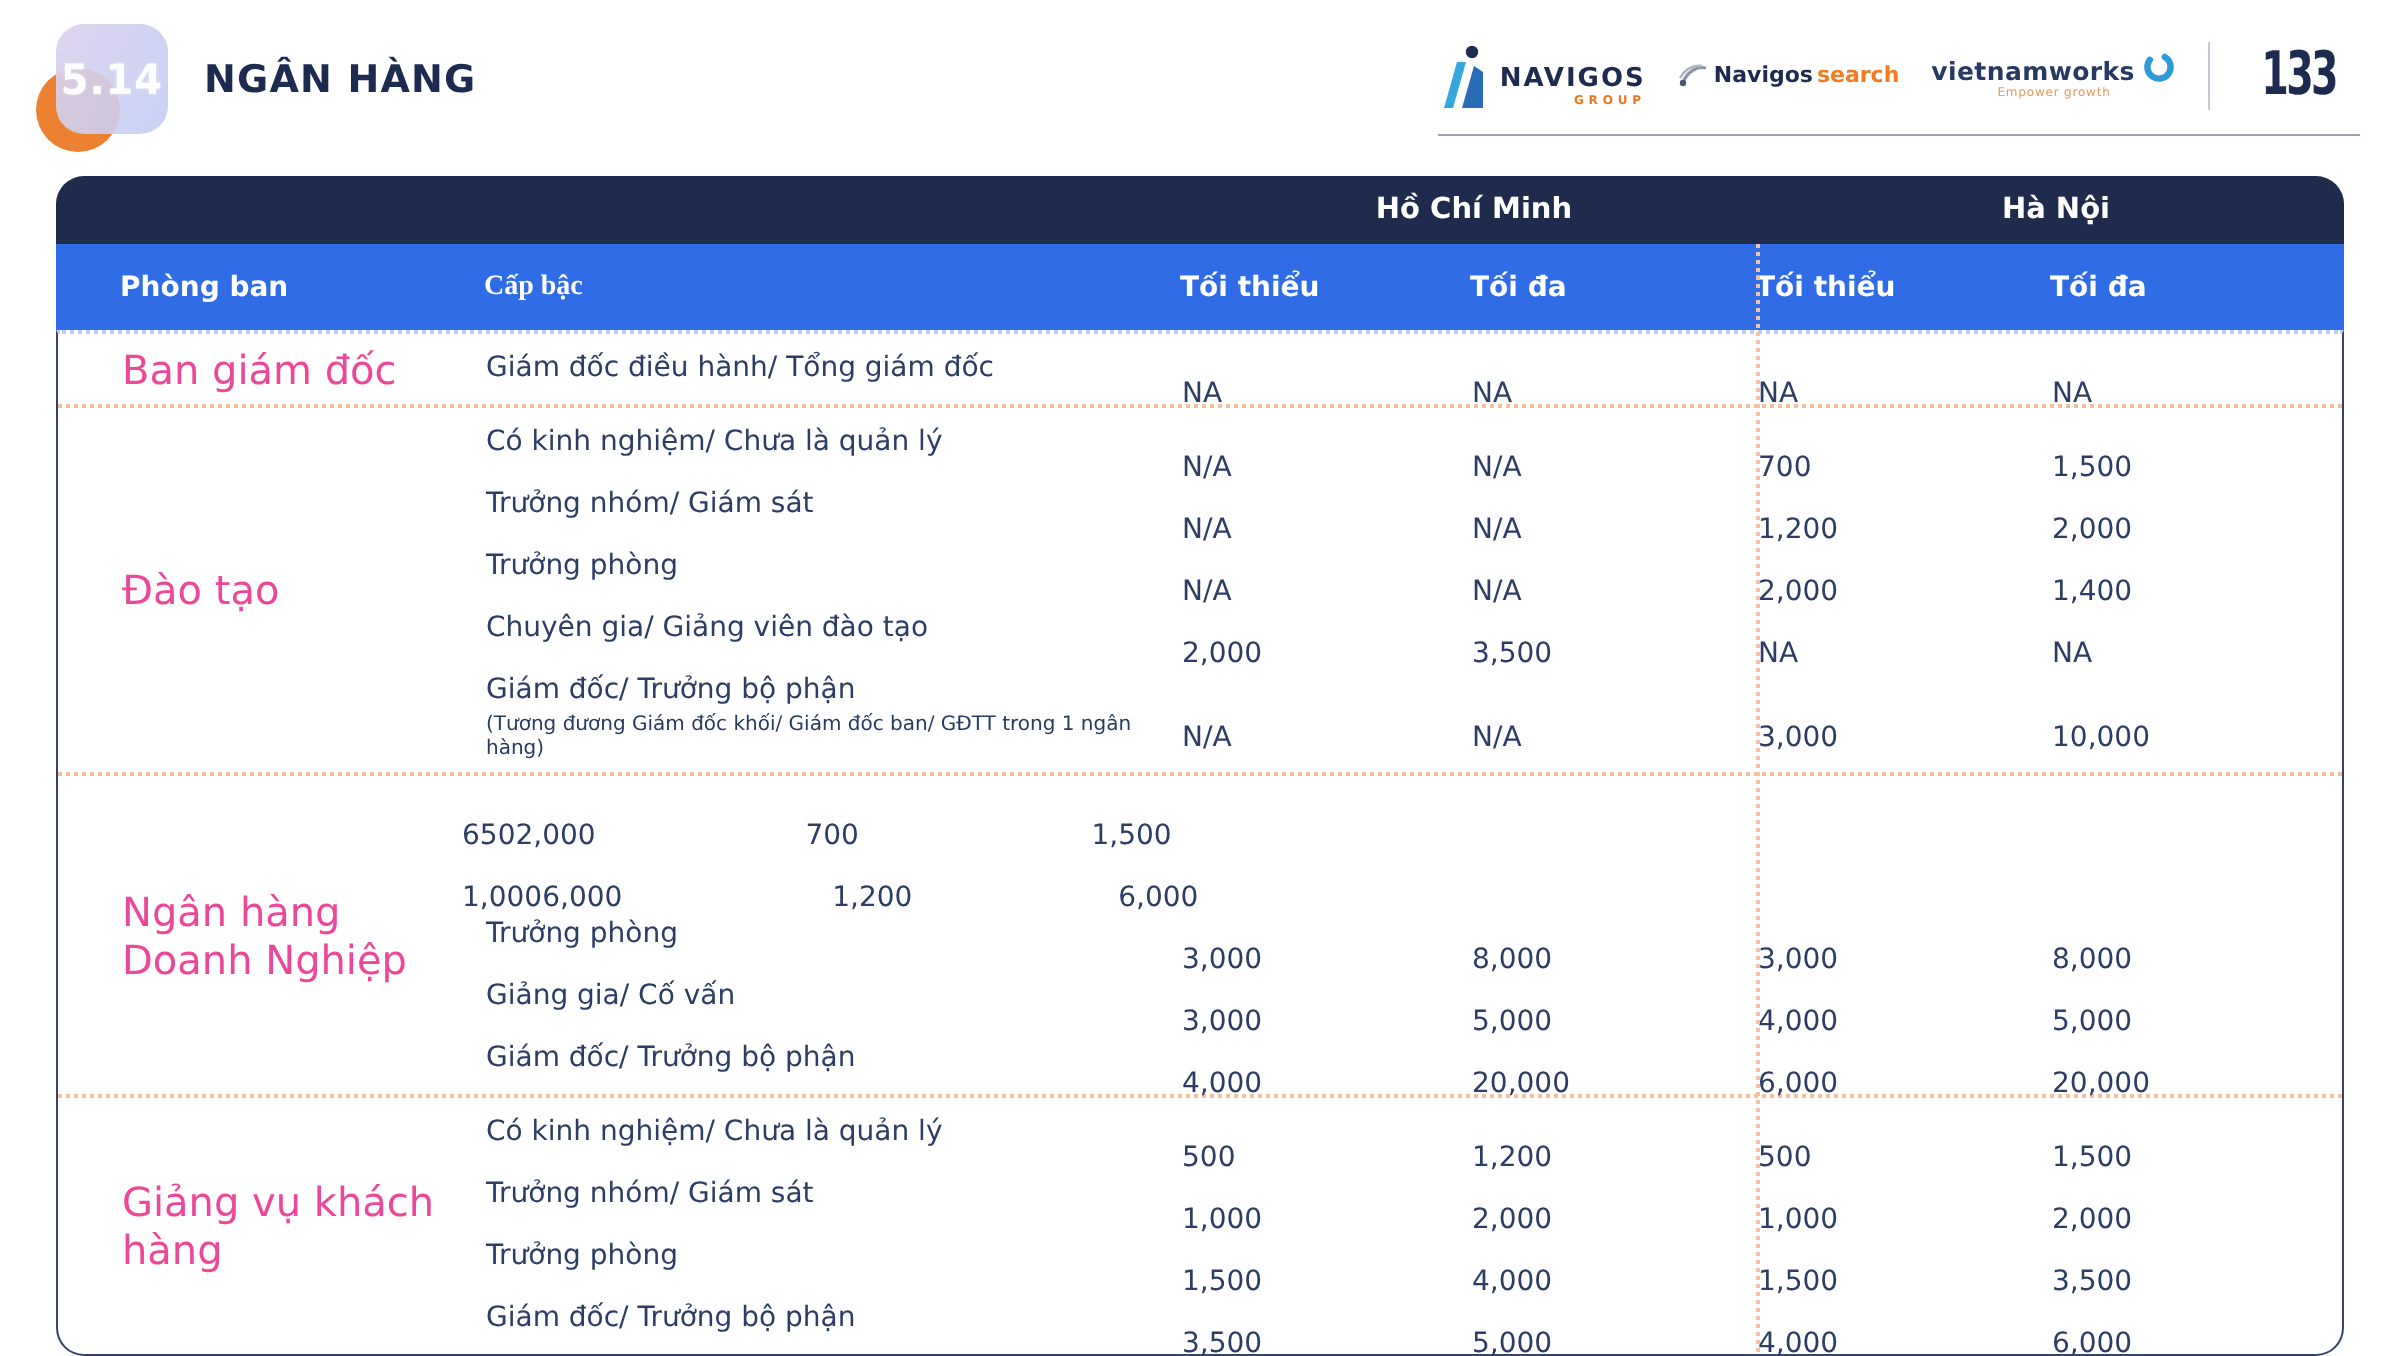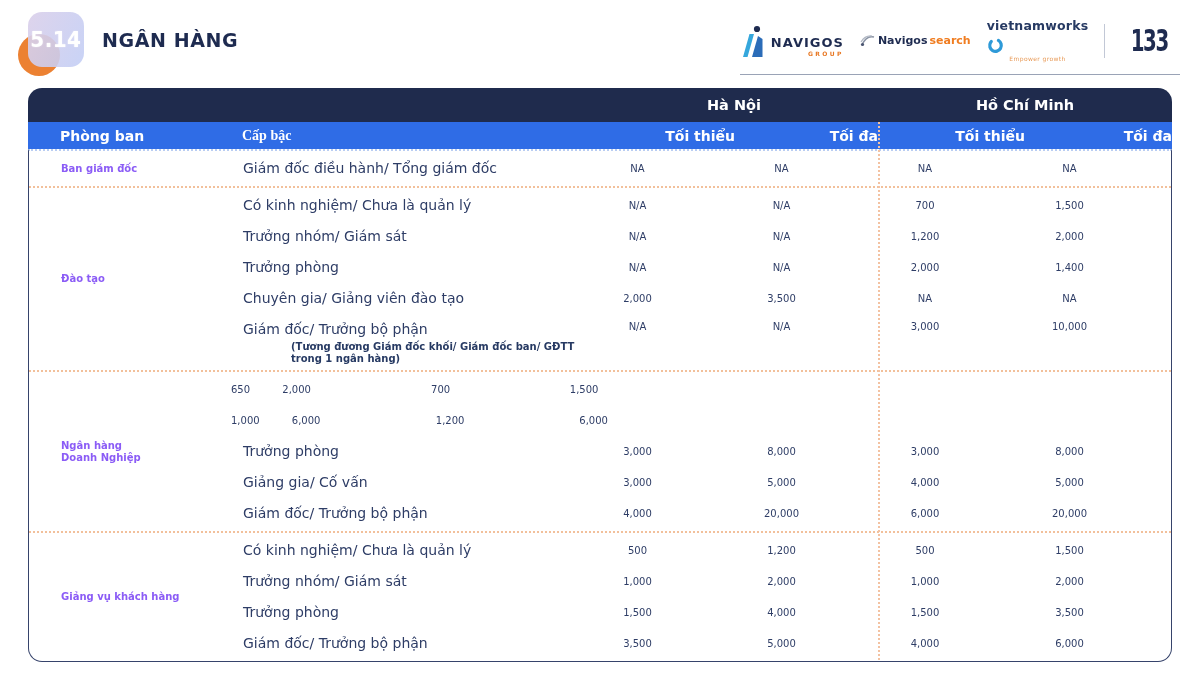--- a/index.html
+++ b/index.html
@@ -24,56 +24,56 @@
   .logo-block { display:flex; align-items:center; gap:16px;
     padding:12px 2px 12px 0; border-bottom:1px solid #9aa3b6; min-width:358px; }
   .lg-group { display:flex; align-items:flex-end; gap:5px; }
   .lg-group-txt { display:flex; flex-direction:column; line-height:1; }
   .lg-navigos { font-size:13px; font-weight:800; color:#1e2b50; letter-spacing:1px; }
   .lg-sub { font-size:6px; font-weight:700; color:#e87722; letter-spacing:2.4px;
     align-self:flex-end; margin-top:2px; }
   .lg-search { display:flex; align-items:center; gap:3px; font-size:11px; font-weight:800; }
   .lg-search .n1 { color:#1e2b50; } .lg-search .n2 { color:#f07d21; margin-left:-1px;text-align:right; }
   .lg-vnw { display:flex; flex-direction:column; line-height:1; }
-  .lg-vnw-row { display:flex; align-items:flex-start; gap:4px;flex-direction:column; }
+  .lg-vnw-row { display:flex; align-items:flex-end; gap:4px; }
   .lg-vnw-name { font-size:12.5px; font-weight:700; color:#273a63; letter-spacing:.2px; }
   .lg-vnw-tag { font-size:6px; color:#e89a57; align-self:center; margin-top:2px; letter-spacing:.4px; }
   .vdivider { width:1px; height:34px; background:#c2c8d6; }
   .page-num { font-size:30px; font-weight:700; color:#1e2b50;
     transform:scaleX(.66); letter-spacing:-2px; }
 
   
   .table-wrap { position:relative; margin:6px 28px 0; width:1144px; }
   .city-row { display:flex; align-items:center; height:34px; background:#1f2b4d;
     border-radius:14px 14px 0 0; color:#ffffff; font-weight:700; font-size:14.5px; }
   .city-spacer { width:562px; }
   .city-cell { text-align:center; }
   .city-cell.c1 { width:288px; } .city-cell.c2 { width:294px; }
 
-  .cols-row { display:flex; align-items:center; height:27px; background:#2f6ce6;
+  .cols-row { display:flex; align-items:center; height:43px; background:#2f6ce6;
     color:#ffffff; font-weight:700; font-size:14px; }
   .col-dept { width:202px; padding-left:32px; }
   .col-level { width:360px; padding-left:12px;font-family:Liberation Serif, serif; }
-  .col-num { text-align:right; }
+  .col-num { text-align:left; }
   .col-num.w1 { width:145px; } .col-num.w2 { width:143px; }
   .col-num.w3 { width:147px; } .col-num.w4 { width:147px; }
 
   .tbody { background:#ffffff; border:1.5px solid #36436b; border-top:2px dotted #b9cdf2;
     border-radius:0 0 14px 14px; }
   .section { display:flex; padding:2px 0; }
   .section + .section { border-top:2px dotted #f2c09b; }
   .dept-cell { width:202px; flex:none; padding-left:32px; display:flex; align-items:center; }
-  .dept-label { font-weight:700; color:#8b5cf6; font-size:10px;
+  .dept-label { font-weight:400; color:#ec4899; font-size:20px;
     white-space:pre-line; line-height:1.2; }
   .rows { flex:1; display:flex; flex-direction:column; }
   .row { display:flex; align-items:center; height:31px; }
   .row.has-note { height:54px; align-items:flex-start; padding-top:7px; }
   .level-cell { width:360px; padding-left:12px; font-size:14px; color:#2e3d66; line-height:1.2; }
-  .level-note { font-size:10px; font-weight:700; color:#273a63; margin-top:3px;margin-left:48px; }
-  .val { text-align:center; font-size:10px; color:#2e3d66; }
+  .level-note { font-size:10px; font-weight:400; color:#273a63; margin-top:3px; }
+  .val { text-align:left; font-size:14px; color:#2e3d66;margin-top:24px; }
   .row .val:nth-child(2) { width:145px; padding-right:52px; }
   .row .val:nth-child(3) { width:143px; padding-right:52px; }
   .row .val:nth-child(4) { width:147px; padding-right:55px; }
   .row .val:nth-child(5) { width:147px; padding-right:60px; }
 
   .vline { position:absolute; left:850px; top:34px; bottom:2px;
     border-left:2px dotted #f3c2a2; z-index:4; pointer-events:none; }
 </style>
 </head>
 <body>
@@ -123,22 +123,22 @@
     </div>
 
     <div class="vdivider"></div>
     <div class="page-num">133</div>
   </div>
 </header>
 
 <div class="table-wrap">
   <div class="city-row">
     <div class="city-spacer"></div>
+    <div class="city-cell c2">Hồ Chí Minh</div>
     <div class="city-cell c1">Hà Nội</div>
-    <div class="city-cell c2">Hồ Chí Minh</div>
   </div>
 
   <div class="cols-row">
     <div class="col-dept">Phòng ban</div>
     <div class="col-level">Cấp bậc</div>
     <div class="col-num w1">Tối thiểu</div>
     <div class="col-num w2">Tối đa</div>
     <div class="col-num w3">Tối thiểu</div>
     <div class="col-num w4">Tối đa</div>
   </div>

